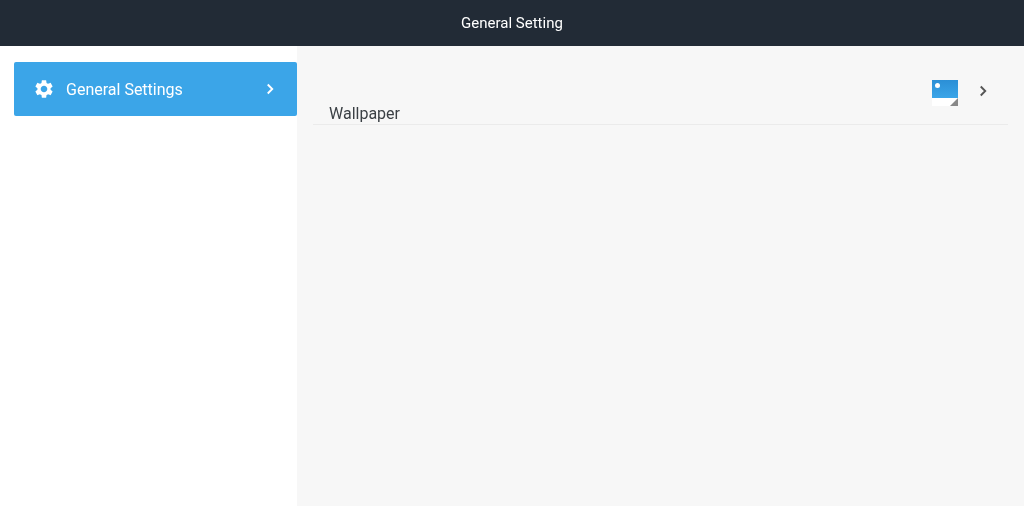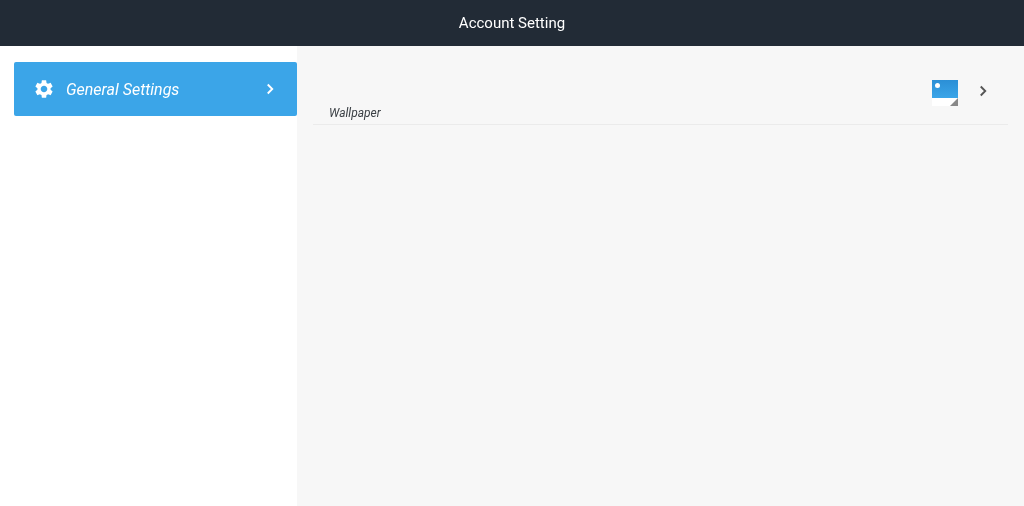--- a/index.html
+++ b/index.html
@@ -20,21 +20,20 @@
       color: #ffffff;
       display: flex;
       align-items: center;
       justify-content: center;
       font-size: 15px;
       font-weight: 400;
     }
     .content {
       display: flex;
       height: calc(506px - 46px);
-      font-style: italic;
     }
     .sidebar {
       width: 297px;
       background: #ffffff;
       padding-top: 16px;
       padding-left: 14px;
     }
     .sidebar-item {
       height: 54px;
       background: #3ba5e8;
@@ -70,21 +69,21 @@
       height: 63px;
       display: flex;
       align-items: center;
       padding: 0 16px;
       border-bottom: 1px solid #ebebeb;
       cursor: pointer;
     }
     .row-label {
       flex: 1;
       color: #3b4045;
-      font-size: 12px;
+      font-size: 16px;
       margin-top: 40px;
     }
     .row-right {
       display: flex;
       align-items: center;
       gap: 16px;
     }
     .wallpaper-thumb {
       width: 26px;
       height: 26px;
@@ -144,21 +143,21 @@
       height: 18px;
       background: #f0f0f0;
       border-radius: 50%;
       box-shadow: 0 1px 2px rgba(0,0,0,0.2);
     }
   </style>
 </head>
 <body>
 
 <div class="header">
-  <span>Account Setting</span>
+  <span>General Setting</span>
 </div>
 
 <div class="content">
   <div class="sidebar">
     <div class="sidebar-item">
       <span class="icon-wrap">
         <svg viewBox="0 0 24 24" width="22" height="22" fill="#ffffff">
           <path d="M19.14,12.94c0.04-0.3,0.06-0.61,0.06-0.94c0-0.32-0.02-0.64-0.07-0.94l2.03-1.58c0.18-0.14,0.23-0.41,0.12-0.61 l-1.92-3.32c-0.12-0.22-0.37-0.29-0.59-0.22l-2.39,0.96c-0.5-0.38-1.03-0.7-1.62-0.94L14.4,2.81c-0.04-0.24-0.24-0.41-0.48-0.41 h-3.84c-0.24,0-0.43,0.17-0.47,0.41L9.25,5.35C8.66,5.59,8.12,5.92,7.63,6.29L5.24,5.33c-0.22-0.08-0.47,0-0.59,0.22L2.74,8.87 C2.62,9.08,2.66,9.34,2.86,9.48l2.03,1.58C4.84,11.36,4.8,11.69,4.8,12s0.02,0.64,0.07,0.94l-2.03,1.58 c-0.18,0.14-0.23,0.41-0.12,0.61l1.92,3.32c0.12,0.22,0.37,0.29,0.59,0.22l2.39-0.96c0.5,0.38,1.03,0.7,1.62,0.94l0.36,2.54 c0.05,0.24,0.24,0.41,0.48,0.41h3.84c0.24,0,0.44-0.17,0.47-0.41l0.36-2.54c0.59-0.24,1.13-0.56,1.62-0.94l2.39,0.96 c0.22,0.08,0.47,0,0.59-0.22l1.92-3.32c0.12-0.22,0.07-0.47-0.12-0.61L19.14,12.94z M12,15.6c-1.98,0-3.6-1.62-3.6-3.6 s1.62-3.6,3.6-3.6s3.6,1.62,3.6,3.6S13.98,15.6,12,15.6z"></path>
         </svg>
       </span>

